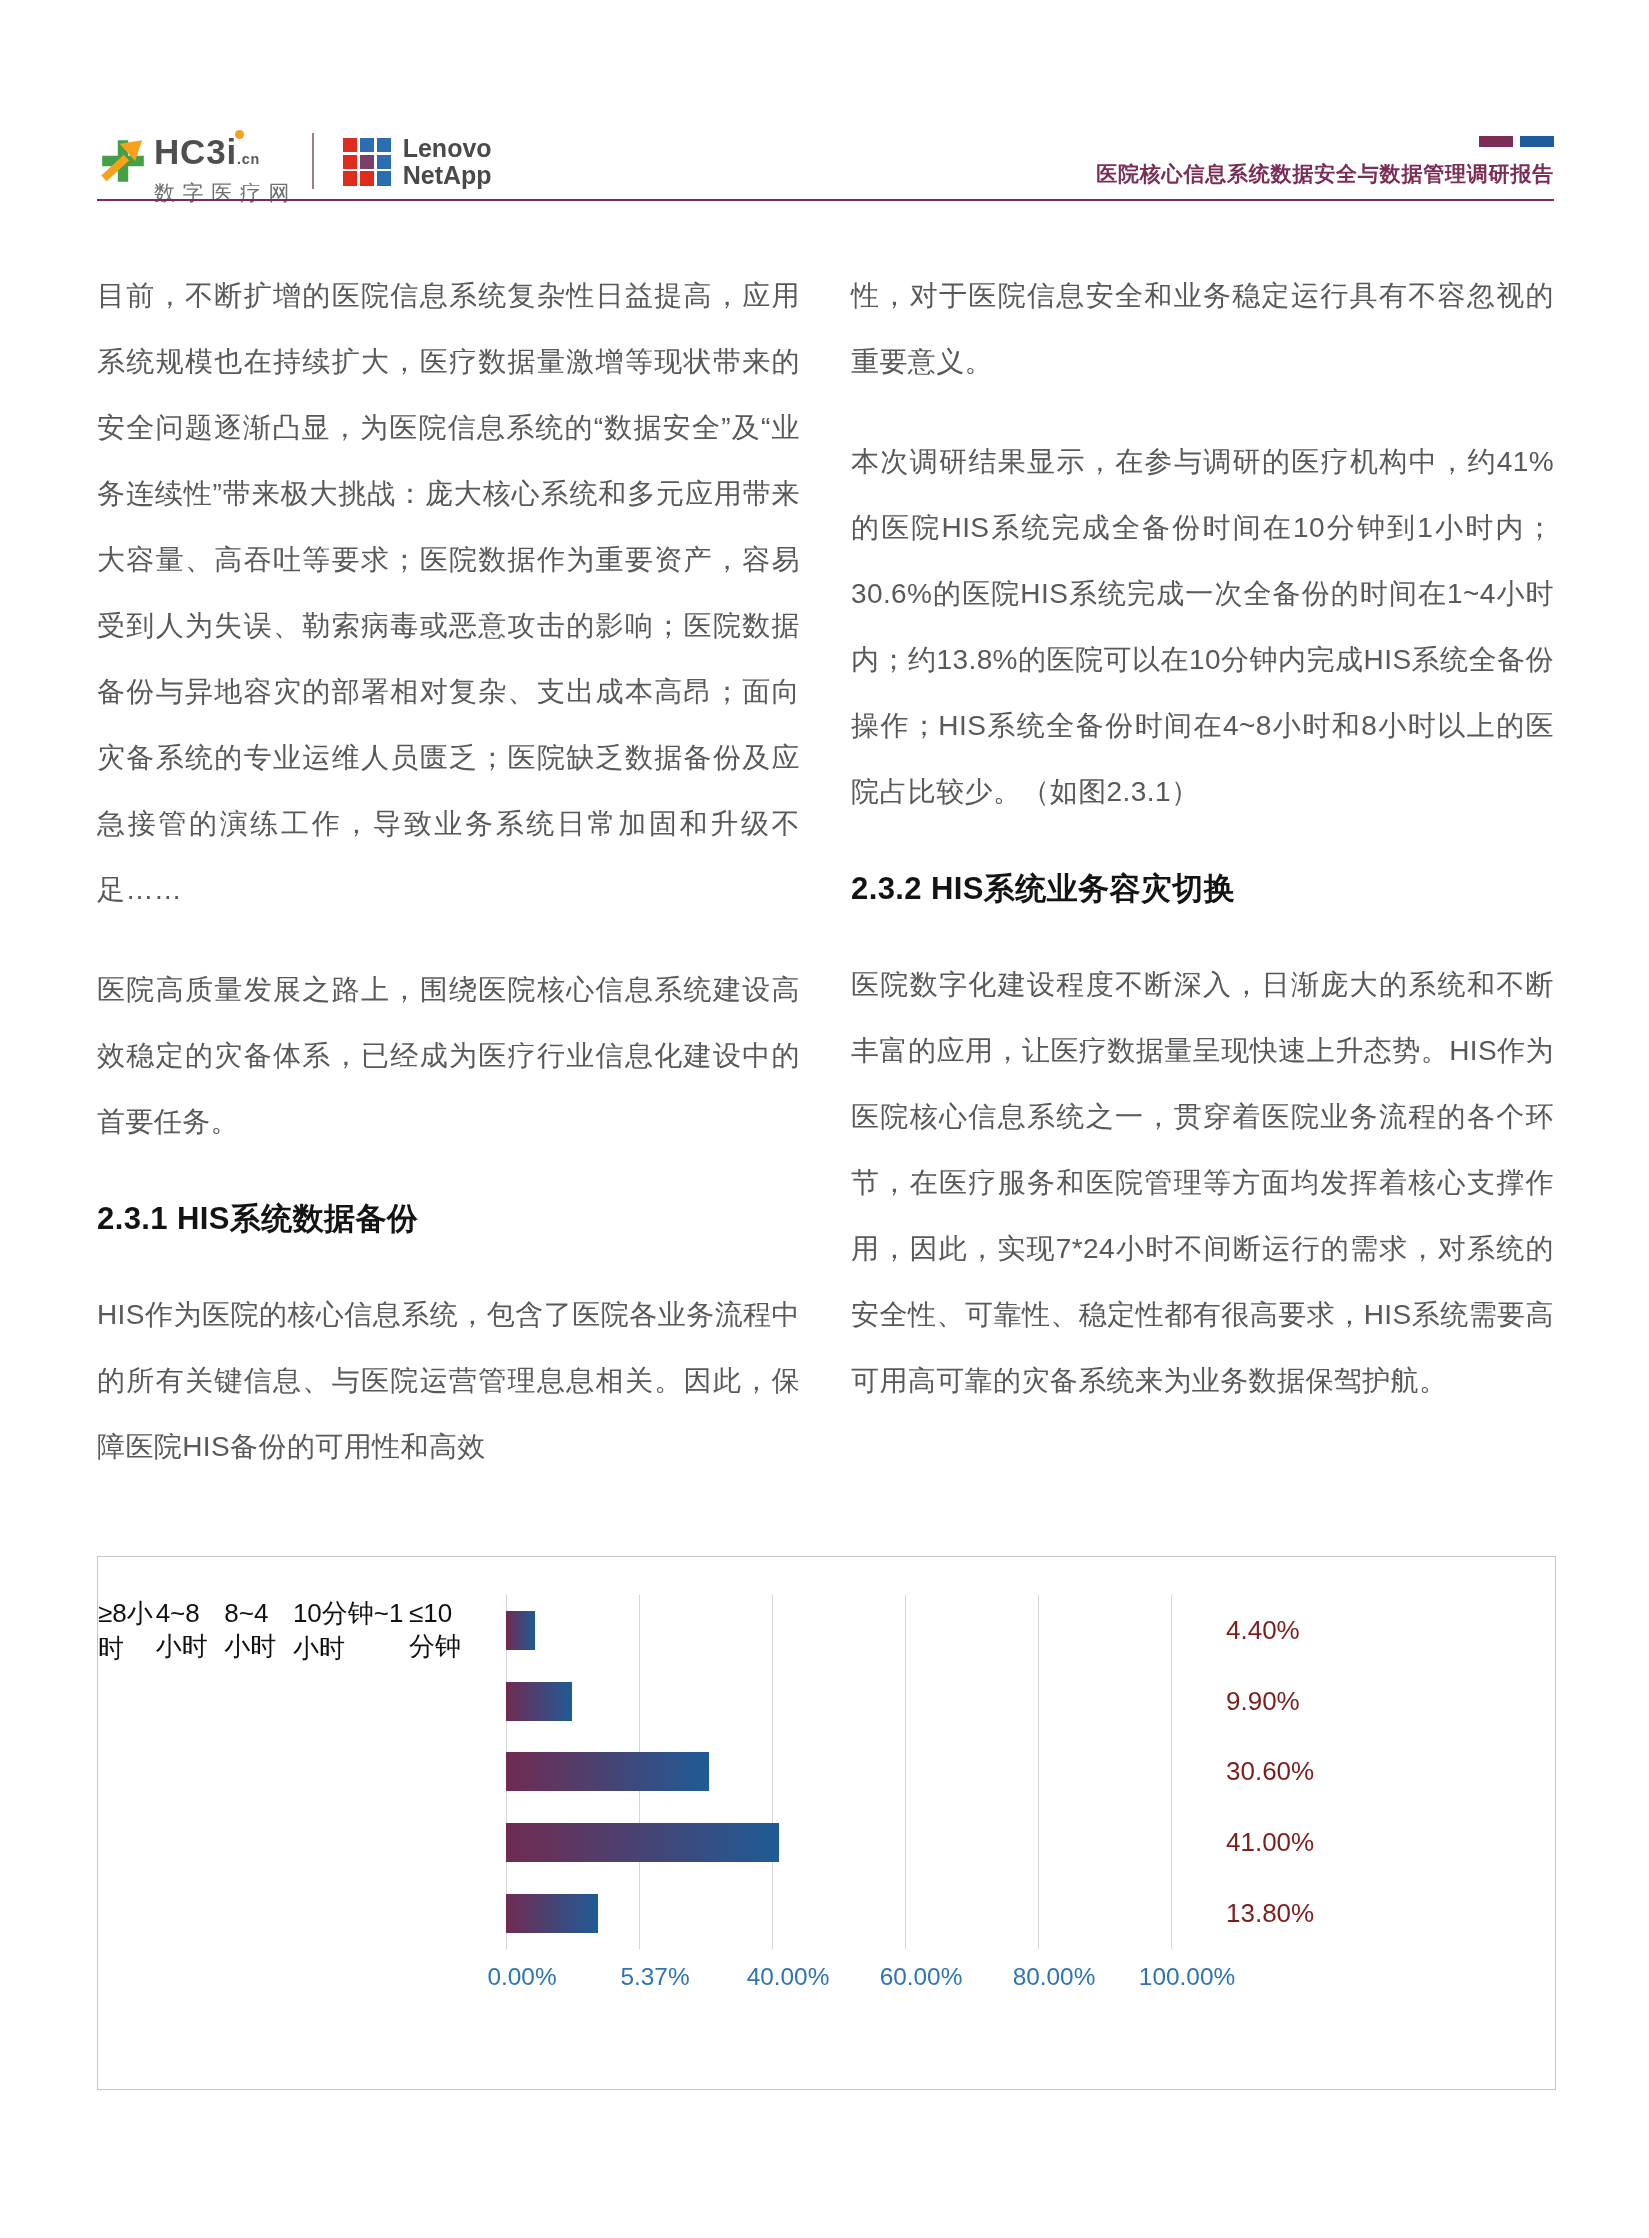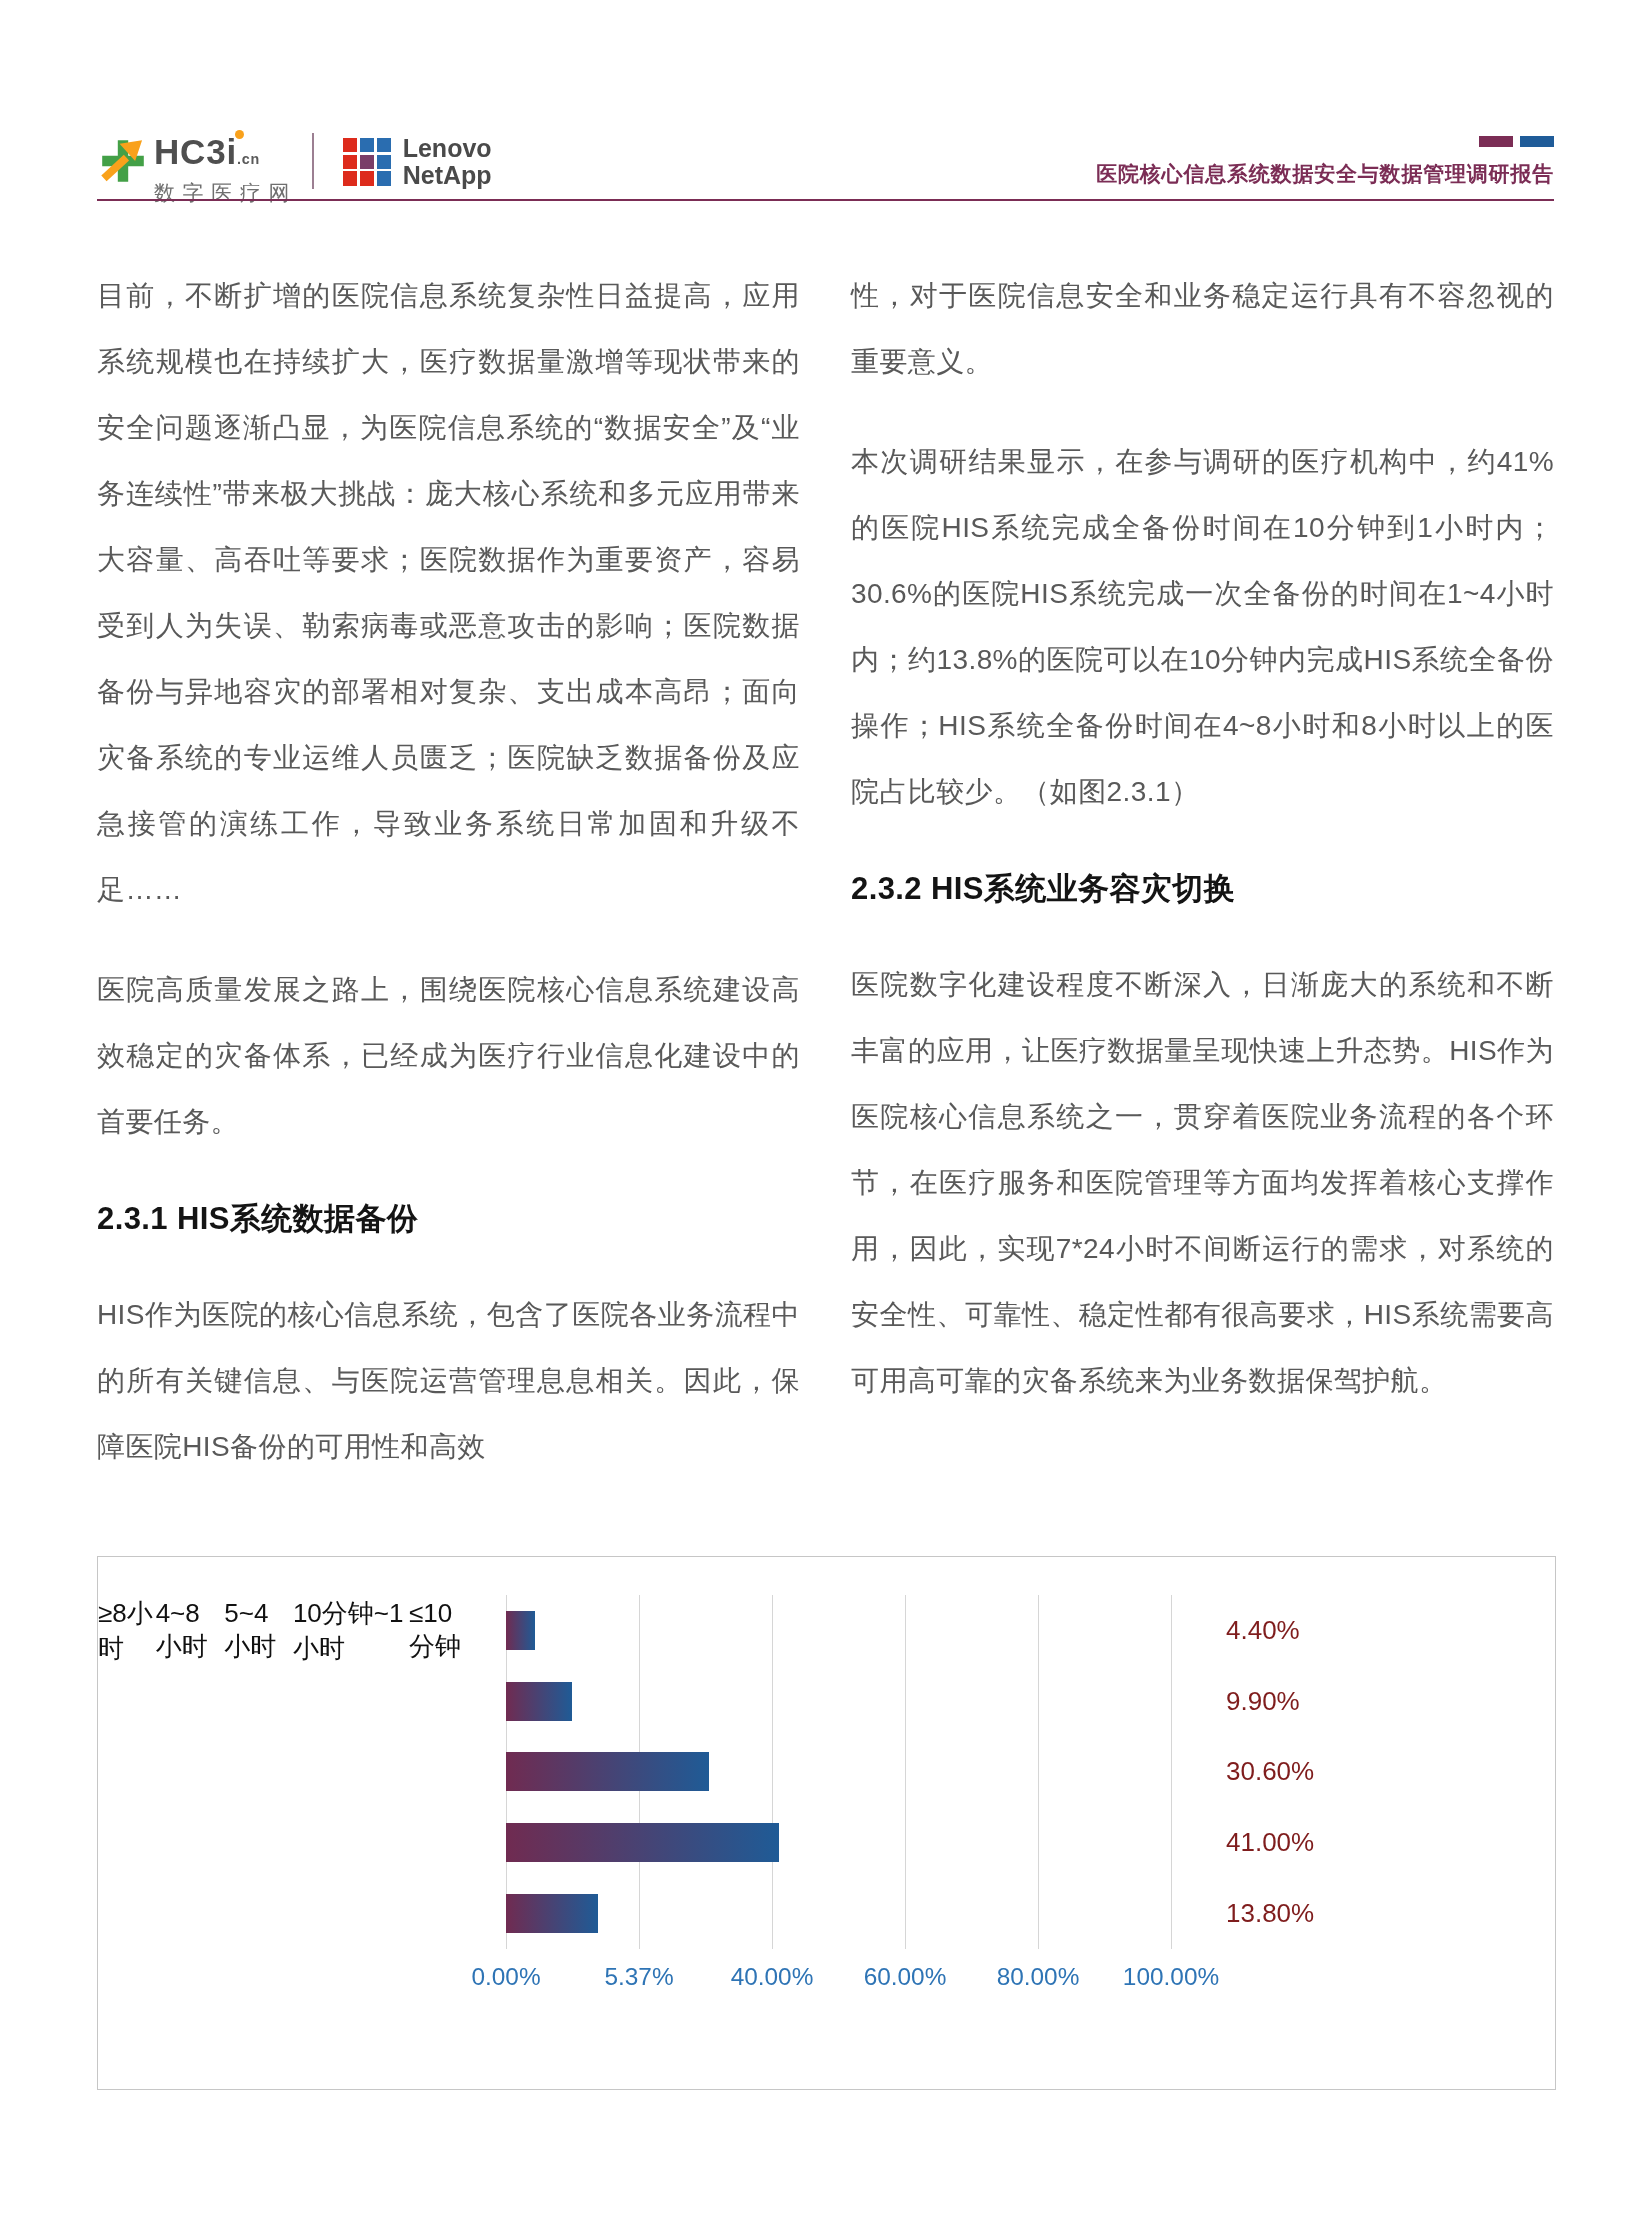--- a/index.html
+++ b/index.html
@@ -40,21 +40,21 @@
   .cat-labels{position:absolute;left:0;top:38px;width:379px;height:354px;display:flex;flex-direction:row;}
   .cat-labels div{height:71px;display:flex;align-items:center;justify-content:flex-end;font-size:26px;color:#111;}
   .chart-area{position:absolute;left:408px;top:38px;width:665px;height:354px;}
   .gridline{position:absolute;top:0;width:0.8px;height:354px;background:#d6d6d6;}
   .rows{position:absolute;left:0;top:0;width:100%;height:100%;display:flex;flex-direction:column;}
   .row{height:71px;display:flex;align-items:center;}
   .bar-fill{height:39px;}
   .val-labels{position:absolute;left:1128px;top:38px;height:354px;display:flex;flex-direction:column;}
   .val-labels div{height:71px;display:flex;align-items:center;font-size:26px;color:#7f1d1d;}
   .x-axis{position:absolute;left:408px;top:406px;width:665px;height:34px;}
-  .x-axis span{position:absolute;transform:translateX(-50%);font-size:24.4px;color:#2e74b5;white-space:nowrap;}
+  .x-axis span{position:absolute;transform:translateX(-50%);font-size:24.4px;color:#2e74b5;white-space:nowrap;margin-left:16px;}
   .chart-caption{position:absolute;left:0;top:465px;width:100%;text-align:center;font-size:29px;font-weight:600;color:#111;letter-spacing:0.8px;}
 
   
   .footer{position:absolute;left:0;top:2132px;width:100%;text-align:center;}
   .page-number{font-size:28px;font-weight:bold;color:#8a9099;}
   .footer-rects{margin-top:10px;display:flex;justify-content:center;gap:5.9px;}
   .footer-rect{width:25px;height:8.4px;}
   .footer-rect.maroon{background:#7b2d55;}
   .footer-rect.blue{background:#2e5f94;}
 </style>
@@ -115,21 +115,21 @@
       <p>本次调研结果显示，在参与调研的医疗机构中，约41%的医院HIS系统完成全备份时间在10分钟到1小时内；30.6%的医院HIS系统完成一次全备份的时间在1~4小时内；约13.8%的医院可以在10分钟内完成HIS系统全备份操作；HIS系统全备份时间在4~8小时和8小时以上的医院占比较少。（如图2.3.1）</p>
       <h3>2.3.2 HIS系统业务容灾切换</h3>
       <p>医院数字化建设程度不断深入，日渐庞大的系统和不断丰富的应用，让医疗数据量呈现快速上升态势。HIS作为医院核心信息系统之一，贯穿着医院业务流程的各个环节，在医疗服务和医院管理等方面均发挥着核心支撑作用，因此，实现7*24小时不间断运行的需求，对系统的安全性、可靠性、稳定性都有很高要求，HIS系统需要高可用高可靠的灾备系统来为业务数据保驾护航。</p>
     </div>
   </div>
 
   <div class="chart-box">
     <div class="cat-labels">
       <div>≥8小时</div>
       <div>4~8小时</div>
-      <div>5~4小时</div>
+      <div>8~4小时</div>
       <div>10分钟~1小时</div>
       <div>≤10分钟</div>
     </div>
     <div class="chart-area">
       <div class="gridline" style="left:0%"></div>
       <div class="gridline" style="left:20%"></div>
       <div class="gridline" style="left:40%"></div>
       <div class="gridline" style="left:60%"></div>
       <div class="gridline" style="left:80%"></div>
       <div class="gridline" style="left:100%"></div>

